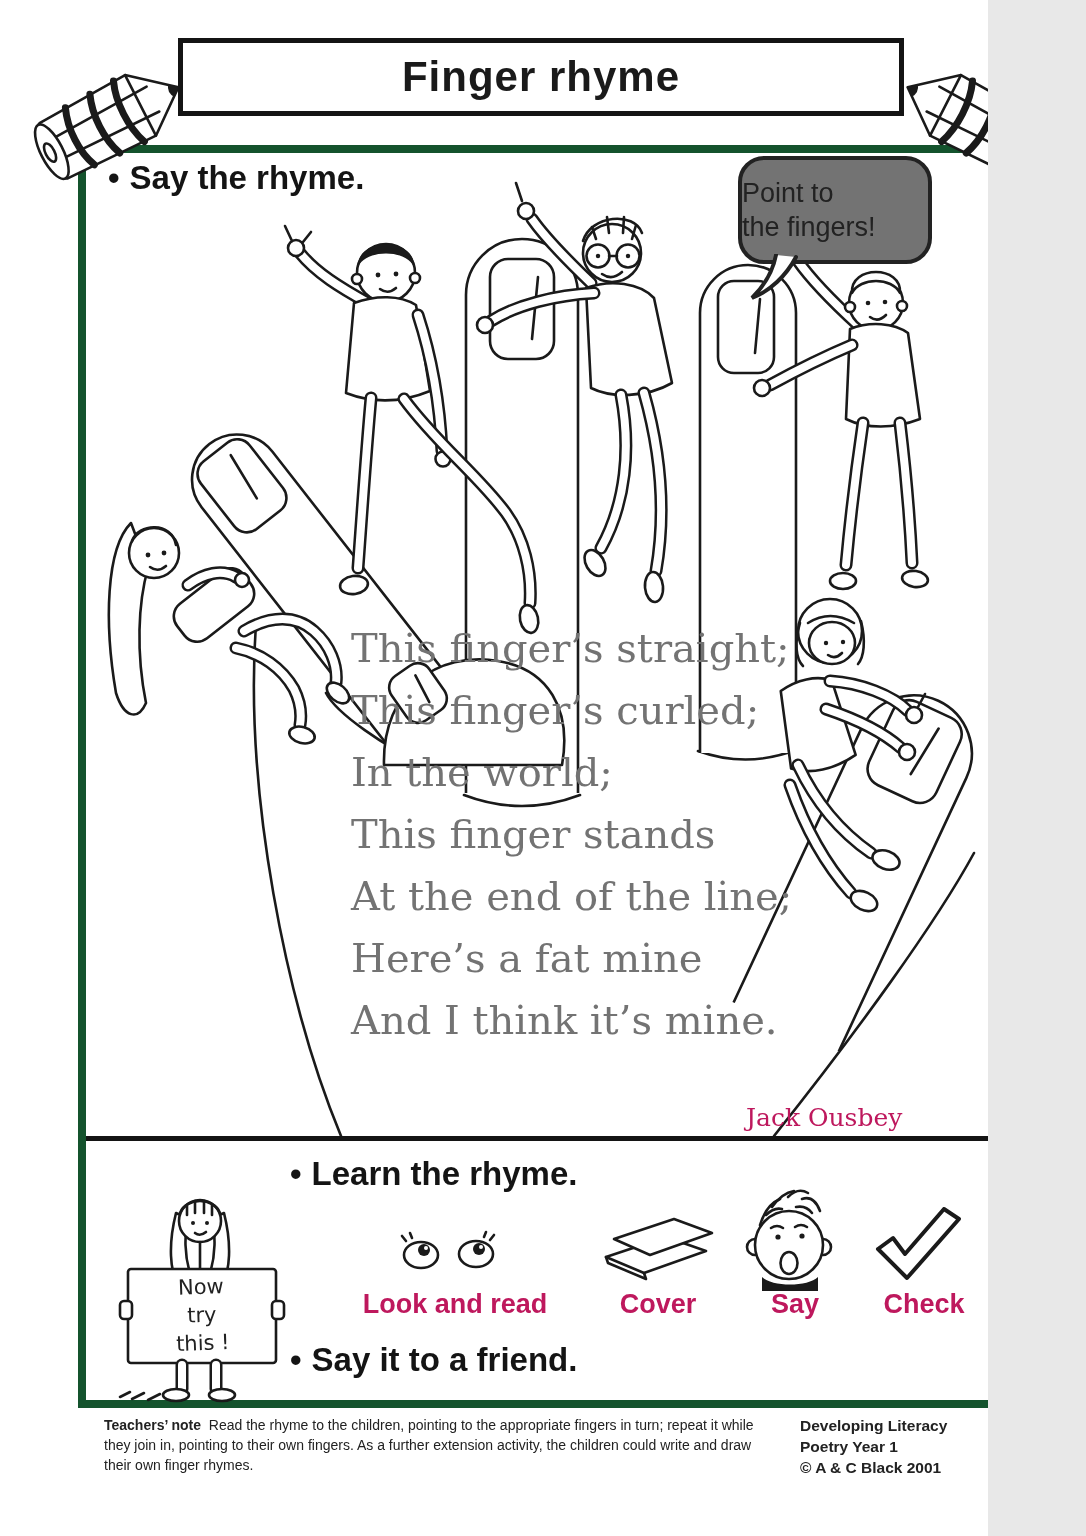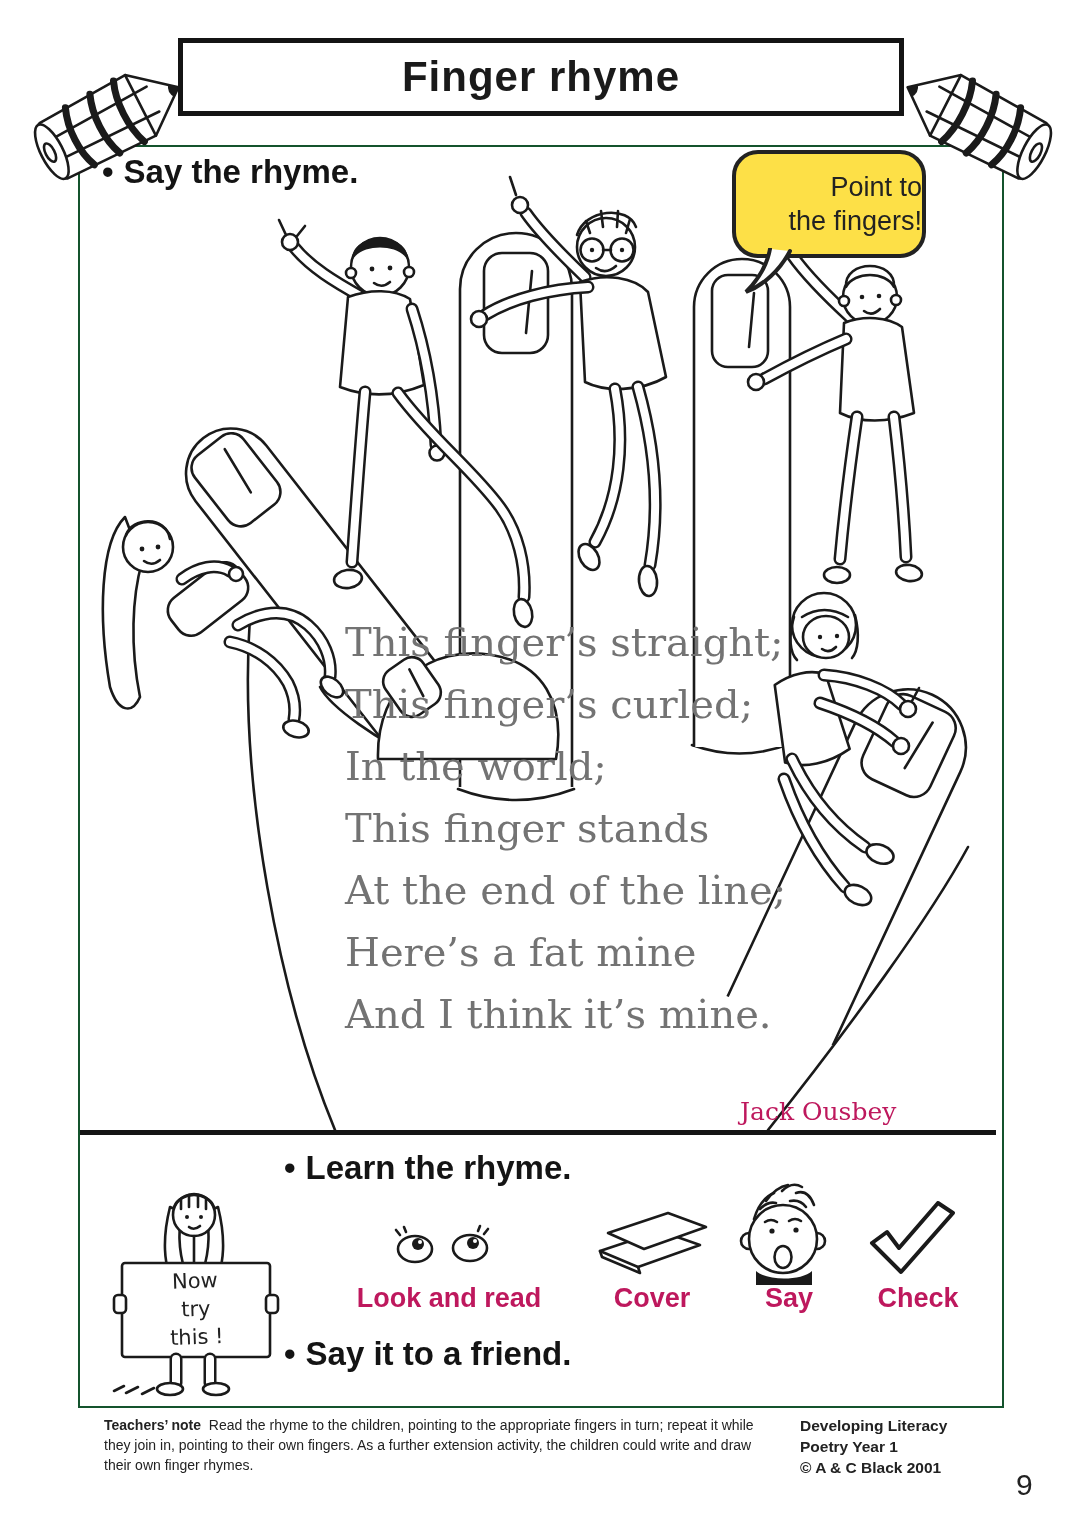--- a/index.html
+++ b/index.html
@@ -1,39 +1,39 @@
 <!DOCTYPE html>
 <html><head>
 <meta charset="utf-8">
 <style>
   html,body{margin:0;padding:0;background:#e8e8e8;}
-  .page{position:relative;width:1086px;height:1536px;background:#ffffff;overflow:hidden;
+  .page{position:relative;width:988px;height:1536px;background:#ffffff;overflow:hidden;
         font-family:"Liberation Sans",sans-serif;color:#161616;}
   .abs{position:absolute;}
 
   
   .title-box{left:178px;top:38px;width:726px;height:78px;border:5px solid #141414;background:#fff;
              display:flex;align-items:center;justify-content:center;z-index:5;box-sizing:border-box;}
   .title-box h1{margin:0;font-size:42px;font-weight:bold;letter-spacing:1px;color:#1a1a1a;}
 
   .crayon{width:196px;height:158px;z-index:4;}
   .crayon.flip{transform:scaleX(-1);}
 
   
-  .frame{left:78px;top:145px;width:926px;height:1263px;border:2px solid #14532d;background:#fff;
+  .frame{left:78px;top:145px;width:926px;height:1263px;border:8px solid #14532d;background:#fff;
          box-sizing:border-box;z-index:2;}
   .frame-inner{position:absolute;left:0;top:0;width:916px;height:1253px;}
   .divider{position:absolute;left:0;top:983px;width:916px;height:5px;background:#141414;}
 
   .bullet-head{position:absolute;font-size:33px;font-weight:bold;color:#141414;white-space:nowrap;z-index:3;}
   .bullet-head .bu{margin-right:10px;}
 
   .bubble{position:absolute;left:652px;top:3px;width:186px;height:100px;border:4px solid #222;
-          border-radius:26px;background:#fde047;z-index:3;display:flex;flex-direction:column;
-          align-items:flex-end;justify-content:center;font-size:27px;line-height:34px;color:#222;}
+          border-radius:26px;background:#737373;z-index:3;display:flex;flex-direction:column;
+          align-items:flex-start;justify-content:center;font-size:27px;line-height:34px;color:#222;}
   .bubble-tail{position:absolute;left:664px;top:101px;z-index:3;}
 
   .hand-svg{position:absolute;left:0;top:0;z-index:1;}
 
   .poem{position:absolute;left:265px;top:464px;z-index:2;font-family:"DejaVu Serif",serif;
         font-size:40px;color:#737373;}
   .poem div{height:62px;line-height:62px;white-space:nowrap;}
   .author{position:absolute;left:660px;top:950px;z-index:2;font-family:"DejaVu Serif",serif;
           font-size:25px;color:#be185d;text-align:right;}
 

